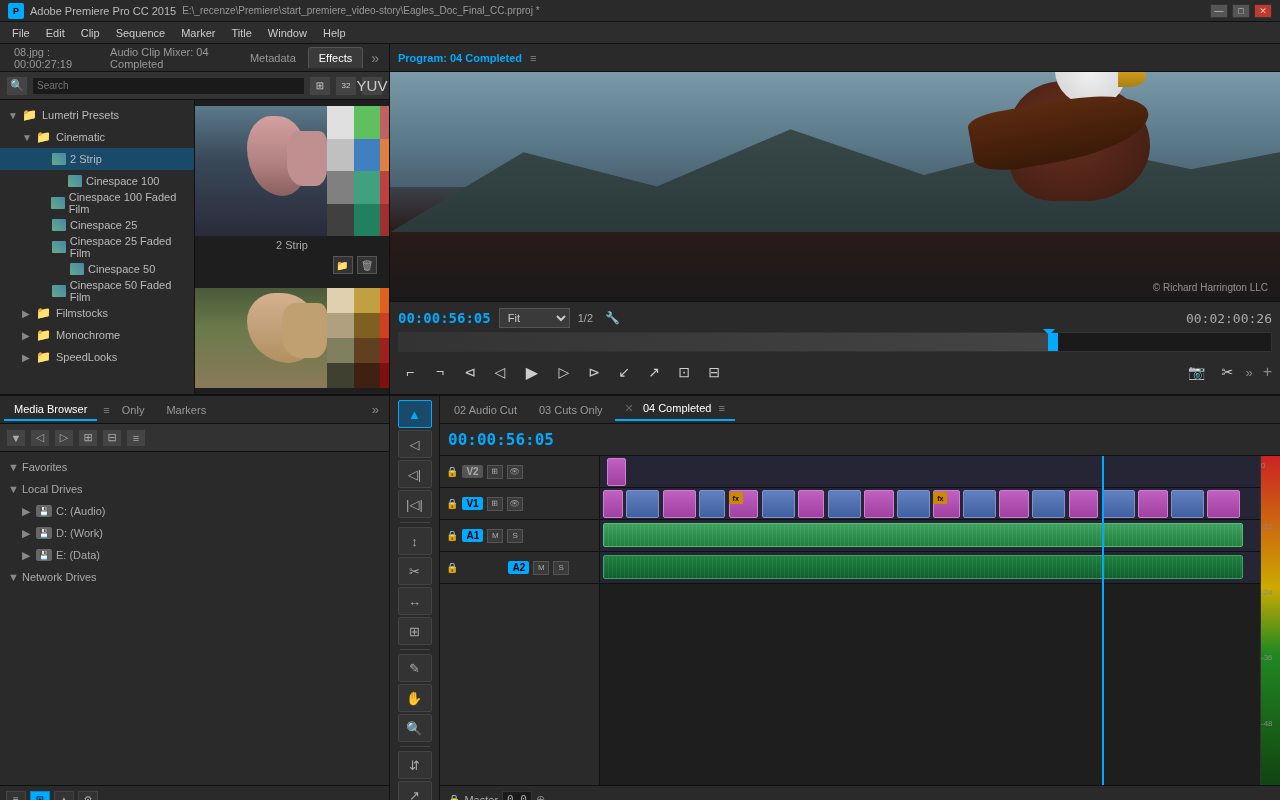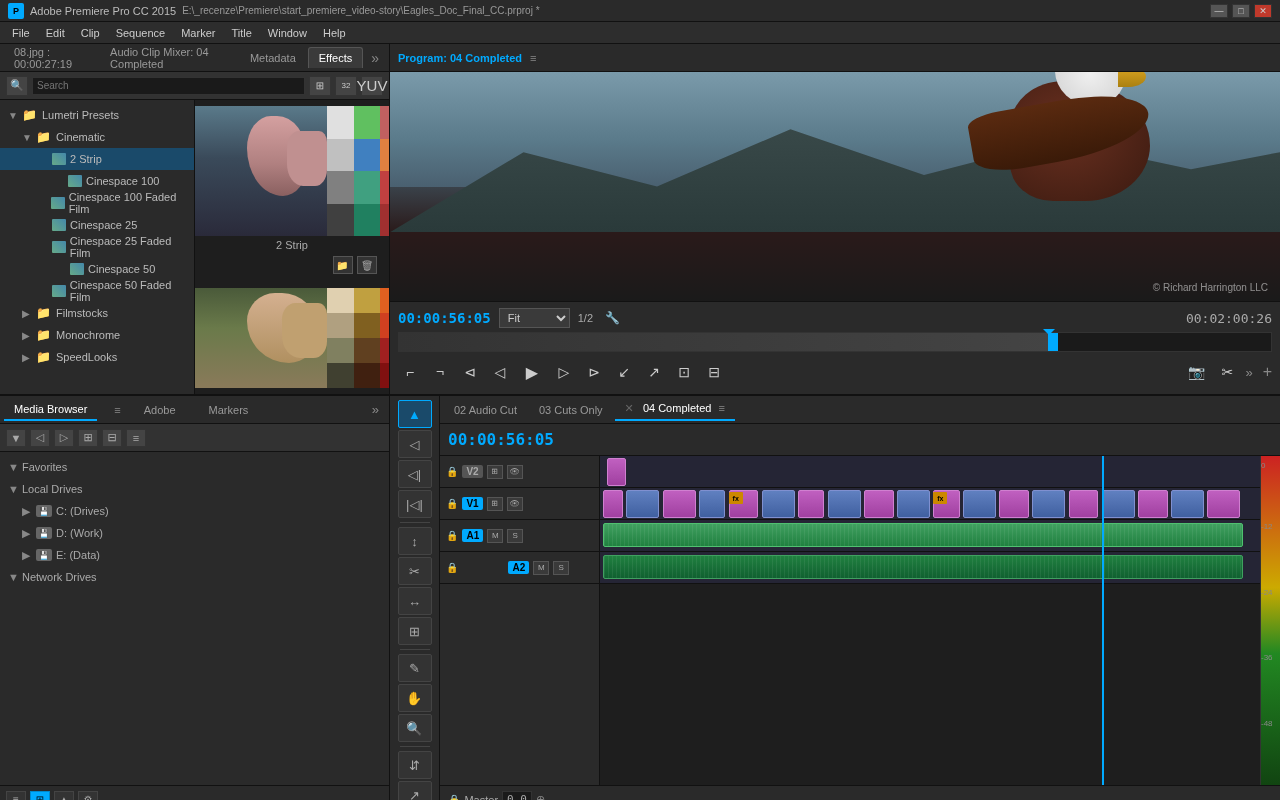--- a/index.html
+++ b/index.html
@@ -68,21 +68,21 @@
 
     .controls-row { display: flex; align-items: center; justify-content: center; gap: 6px; padding: 4px 0; }
     .ctrl-btn { width: 24px; height: 24px; background: transparent; border: none; color: #ccc; font-size: 14px; cursor: pointer; display: flex; align-items: center; justify-content: center; }
     .play-btn { width: 28px; height: 28px; font-size: 16px; }
 
     
     #bottom-row { display: flex; flex: 1; border-top: 2px solid #111; }
 
     
     #media-panel { width: 390px; display: flex; flex-direction: column; border-right: 1px solid #111; }
-    #media-tab-bar { display: flex; align-items: center; background: #2a2a2a; height: 28px; padding: 12px 4px; border-bottom: 1px solid #111; gap: 13px; }
+    #media-tab-bar { display: flex; align-items: center; background: #2a2a2a; height: 28px; padding: 12px 4px; border-bottom: 1px solid #111; gap: 2px; }
     .media-tab { padding: 4px 10px; font-size: 11px; color: #999; cursor: pointer; }
     .media-tab.active { color: #fff; border-bottom: 2px solid #00aaff; }
 
     #media-toolbar { display: flex; align-items: center; background: #323232; height: 28px; padding: 0 6px; gap: 4px; border-bottom: 1px solid #111; }
     .media-nav-btn { width: 20px; height: 18px; background: #444; border: 1px solid #333; display: flex; align-items: center; justify-content: center; color: #aaa; font-size: 11px; cursor: pointer; }
 
     #media-tree { flex: 1; background: #2a2a2a; overflow-y: auto; padding: 4px 0; }
     .media-tree-item { display: flex; align-items: center; height: 22px; padding-left: 8px; cursor: pointer; }
 
     #media-bottom { display: flex; align-items: center; background: #2a2a2a; height: 28px; padding: 0 6px; border-top: 1px solid #111; gap: 4px; }
@@ -413,21 +413,21 @@
     </div>
 
   </div>
 
   <div id="bottom-row">
 
     <div id="media-panel">
       <div id="media-tab-bar">
         <div class="media-tab active">Media Browser</div>
         <span style="color:#888;margin-left:4px;cursor:pointer;">≡</span>
-        <div class="media-tab">Adobe</div>
+        <div class="media-tab">Only</div>
         <div class="media-tab">Markers</div>
         <div style="margin-left:auto;color:#888;cursor:pointer;padding:2px 6px;font-size:13px;">»</div>
       </div>
       <div id="media-toolbar">
         <div class="media-nav-btn">▼</div>
         <div class="media-nav-btn">◁</div>
         <div class="media-nav-btn">▷</div>
         <div class="media-nav-btn">⊞</div>
         <div class="media-nav-btn">⊟</div>
         <div class="media-nav-btn">≡</div>
@@ -440,21 +440,21 @@
         </div>
 
         <div class="media-tree-item">
           <span style="width:14px;color:#888;">▼</span>
           <span style="color:#aaa;font-size:11px;">Local Drives</span>
         </div>
 
         <div class="media-tree-item" style="padding-left:22px;">
           <span style="width:14px;color:#888;">▶</span>
           <span style="width:16px;height:12px;background:#666;border-radius:2px;margin-right:4px;display:inline-flex;align-items:center;justify-content:center;font-size:8px;color:#aaa;">💾</span>
-          <span style="color:#aaa;font-size:11px;">C: (Drives)</span>
+          <span style="color:#aaa;font-size:11px;">C: (Audio)</span>
         </div>
 
         <div class="media-tree-item" style="padding-left:22px;">
           <span style="width:14px;color:#888;">▶</span>
           <span style="width:16px;height:12px;background:#666;border-radius:2px;margin-right:4px;display:inline-flex;align-items:center;justify-content:center;font-size:8px;color:#aaa;">💾</span>
           <span style="color:#aaa;font-size:11px;">D: (Work)</span>
         </div>
 
         <div class="media-tree-item" style="padding-left:22px;">
           <span style="width:14px;color:#888;">▶</span>

